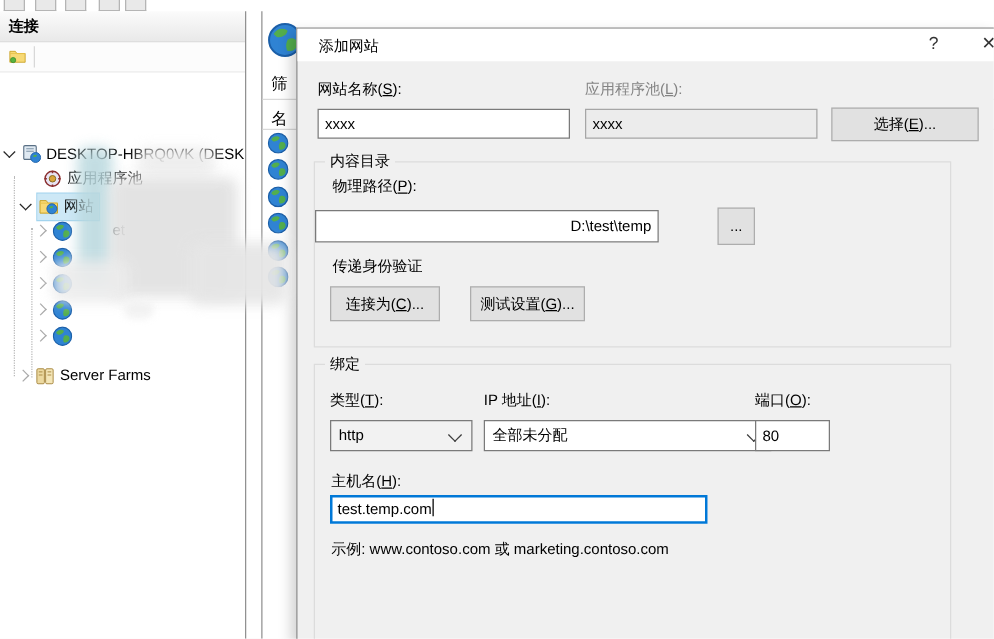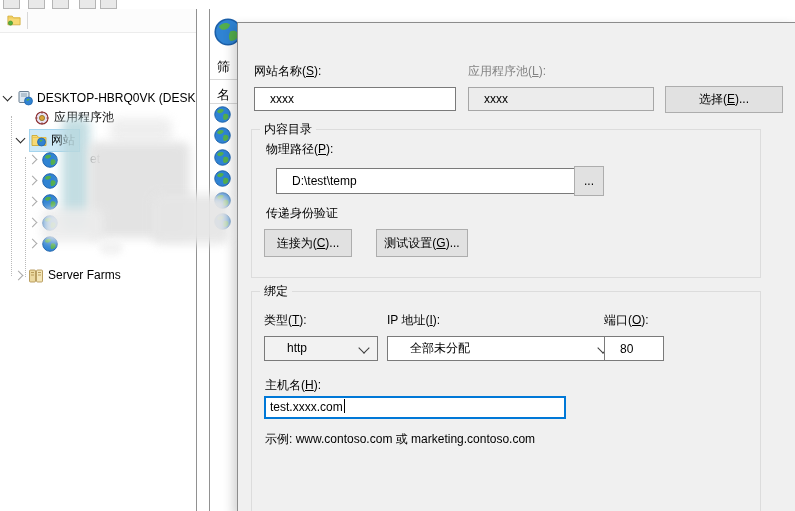--- a/index.html
+++ b/index.html
@@ -46,27 +46,27 @@
   .dialog{left:237px;top:22px;width:558px;height:489px;background:#f0f0f0;
     border:1px solid #8c8c8c;box-sizing:content-box;z-index:10;
     box-shadow:-4px 4px 10px rgba(0,0,0,.18);}
   .dlg-titlebar{position:absolute;left:0;top:0;width:100%;height:26px;background:#fff;}
   .dlg-title{position:absolute;left:17px;top:6px;}
   .dlg-help{position:absolute;left:498px;top:3px;width:22px;height:20px;text-align:center;font-size:14px;color:#333;}
   .dlg-close{position:absolute;left:542px;top:3px;width:22px;height:20px;text-align:center;font-size:14px;color:#333;}
   .lbl{position:absolute;white-space:nowrap;}
   .lbl.dis{color:#838383;}
   .tb{position:absolute;background:#fff;border:1px solid #7a7a7a;box-sizing:border-box;
-      font:12px "Liberation Sans","DejaVu Sans",sans-serif;padding:0 15px;outline:none;}
+      font:12px "Liberation Sans","DejaVu Sans",sans-serif;padding:0 5px;outline:none;}
   .tb.dis{background:#ececec;border-color:#a6a6a6;}
   .btn{position:absolute;background:#e1e1e1;border:1px solid #adadad;box-sizing:border-box;
       text-align:center;font:12px "Liberation Sans","DejaVu Sans",sans-serif;padding:0;}
   .group{position:absolute;border:1px solid #dcdcdc;box-sizing:border-box;}
   .group-label{position:absolute;top:-8px;left:8px;background:#f0f0f0;padding:0 4px;line-height:14px;}
-  .combo{position:absolute;background:#fff;border:1px solid #7a7a7a;box-sizing:border-box;line-height:23px;padding-left:22px;}
+  .combo{position:absolute;background:#fff;border:1px solid #7a7a7a;box-sizing:border-box;line-height:23px;padding-left:6px;}
   .combo.grayface{background:#f2f2f2;}
   .combo .cv{position:absolute;right:9px;top:7px;width:7px;height:7px;
       border-right:1.6px solid #3c3c3c;border-bottom:1.6px solid #3c3c3c;transform:rotate(45deg);}
   .hostbox{position:absolute;background:#fff;border:2px solid #0078d7;box-sizing:border-box;
       line-height:19px;padding-left:4px;}
   .caret{display:inline-block;width:1px;height:14px;background:#000;vertical-align:-2px;margin-left:1px;}
   u{text-decoration:underline;}
 </style>
 </head>
 <body>
@@ -88,20 +88,21 @@
 
 <div class="abs top-strip">
   <span class="frag" style="left:3px;width:15px"></span>
   <span class="frag" style="left:28px;width:15px"></span>
   <span class="frag" style="left:52px;width:15px"></span>
   <span class="frag" style="left:79px;width:15px"></span>
   <span class="frag" style="left:100px;width:15px"></span>
 </div>
 
 <div class="abs left-panel">
+  <div class="panel-header">连接</div>
 
   <div class="panel-toolbar">
     <svg class="tb-icon" viewBox="0 0 16 16">
         <use href="#folder"></use>
         <circle cx="4" cy="11.5" r="2.4" fill="#57b33e" stroke="#3c8a28" stroke-width="0.7"></circle>
       </svg>
     <div class="sep"></div>
   </div>
 
   <div class="tree">
@@ -232,31 +233,36 @@
     </svg>
   <svg class="abs" style="left:4px;top:183px;width:17px;height:17px;" viewBox="0 0 16 16">
       <use href="#globe"></use>
     </svg>
   <svg class="abs" style="left:4px;top:204px;width:17px;height:17px;" viewBox="0 0 16 16">
       <use href="#globe"></use>
     </svg>
 </div>
 
 <div class="abs dialog">
+  <div class="dlg-titlebar">
+    <span class="dlg-title">添加网站</span>
+    <span class="dlg-help">?</span>
+    <span class="dlg-close">✕</span>
+  </div>
 
   <span class="lbl ak" style="left:16px;top:40px;">网站名称(<u>S</u>):</span>
   <span class="lbl dis ak" style="left:230px;top:40px;">应用程序池(<u>L</u>):</span>
   <input class="tb" style="left: 16px; top: 64px; width: 202px; height: 24px;" value="xxxx">
   <input class="tb dis" style="left: 230px; top: 64px; width: 186px; height: 24px;" readonly="" value="xxxx">
   <button class="btn ak" style="left:427px;top:63px;width:118px;height:27px;">选择(<u>E</u>)...</button>
 
   <div class="group" style="left:13px;top:106px;width:510px;height:149px;">
     <span class="group-label">内容目录</span>
     <span class="lbl ak" style="left:14px;top:11px;">物理路径(<u>P</u>):</span>
-    <input class="tb" style="left: 24px; top: 38px; width: 301px; height: 26px;" value="D:\test\temp">
+    <input class="tb" style="left: 0; top: 38px; width: 275px; height: 26px; text-align: right;" value="D:\test\temp">
     <button class="btn" style="left:322px;top:36px;width:30px;height:30px;">...</button>
     <span class="lbl" style="left:14px;top:75px;">传递身份验证</span>
     <button class="btn ak" style="left:124px;top:99px;width:92px;height:28px;">测试设置(<u>G</u>)...</button>
     <button class="btn ak" style="left:12px;top:99px;width:88px;height:28px;">连接为(<u>C</u>)...</button>
   </div>
 
   <div class="group" style="left:13px;top:268px;width:510px;height:250px;">
     <span class="group-label">绑定</span>
 
     <span class="lbl ak" style="left:12px;top:20px;">类型(<u>T</u>):</span>
@@ -268,18 +274,18 @@
       <span class="cv"></span>
     </div>
     <div class="combo" style="left:135px;top:44px;width:230px;height:25px;">
       <span>全部未分配</span>
       <span class="cv"></span>
     </div>
     <input class="tb" style="left: 352px; top: 44px; width: 60px; height: 25px;" value="80">
 
     <span class="lbl ak" style="left:13px;top:85px;">主机名(<u>H</u>):</span>
     <div class="hostbox" style="left:12px;top:104px;width:302px;height:23px;">
-      <span>test.xxxx.com</span><span class="caret"></span>
+      <span>test.temp.com</span><span class="caret"></span>
     </div>
 
     <span class="lbl" style="left:13px;top:139px;">示例: www.contoso.com 或 marketing.contoso.com</span>
   </div>
 </div>
 
 </body></html>

